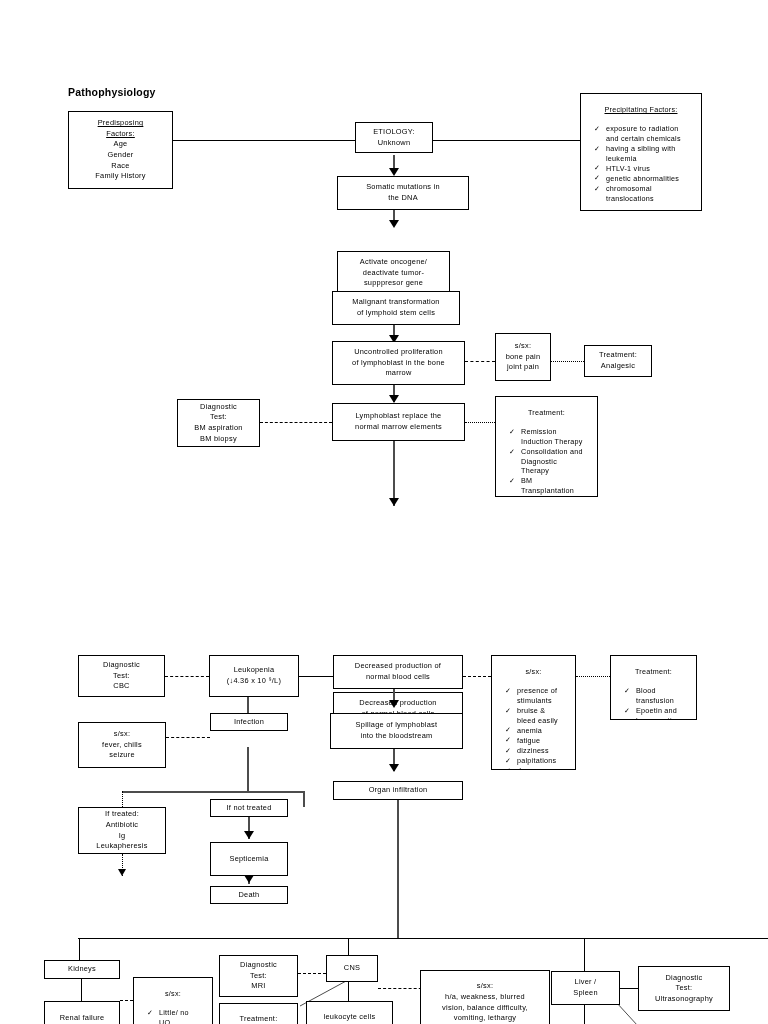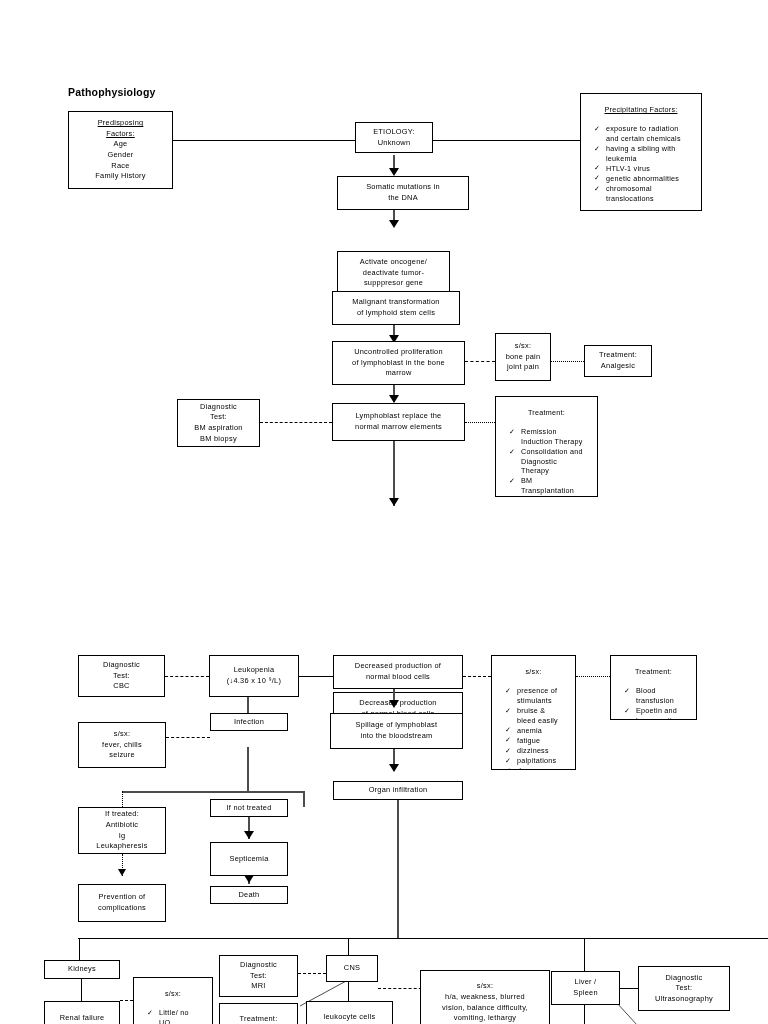--- a/index.html
+++ b/index.html
@@ -304,24 +304,20 @@
 
   <div class="box" style="left:78px;top:807px;width:88px;height:47px;">
     <span class="ln">If treated:</span>
     <span class="ln">Antibiotic</span>
     <span class="ln">Ig</span>
     <span class="ln">Leukapheresis</span>
   </div>
   <div class="dot-v" style="left:122px;top:854px;height:22px;"></div>
   <div class="arrow sm" style="left:118px;top:869px;"></div>
 
-  <div class="box" style="left:78px;top:884px;width:88px;height:38px;">
-    <span class="ln">Prevention of</span>
-    <span class="ln">complications</span>
-  </div>
 
   <div class="box" style="left:210px;top:799px;width:78px;height:18px;">
     <span class="ln">If not treated</span>
   </div>
   <div class="thick-v" style="left:248px;top:817px;height:22px;"></div>
   <div class="arrow" style="left:244px;top:831px;"></div>
 
   <div class="box" style="left:210px;top:842px;width:78px;height:34px;">
     <span class="ln">Septicemia</span>
   </div>

